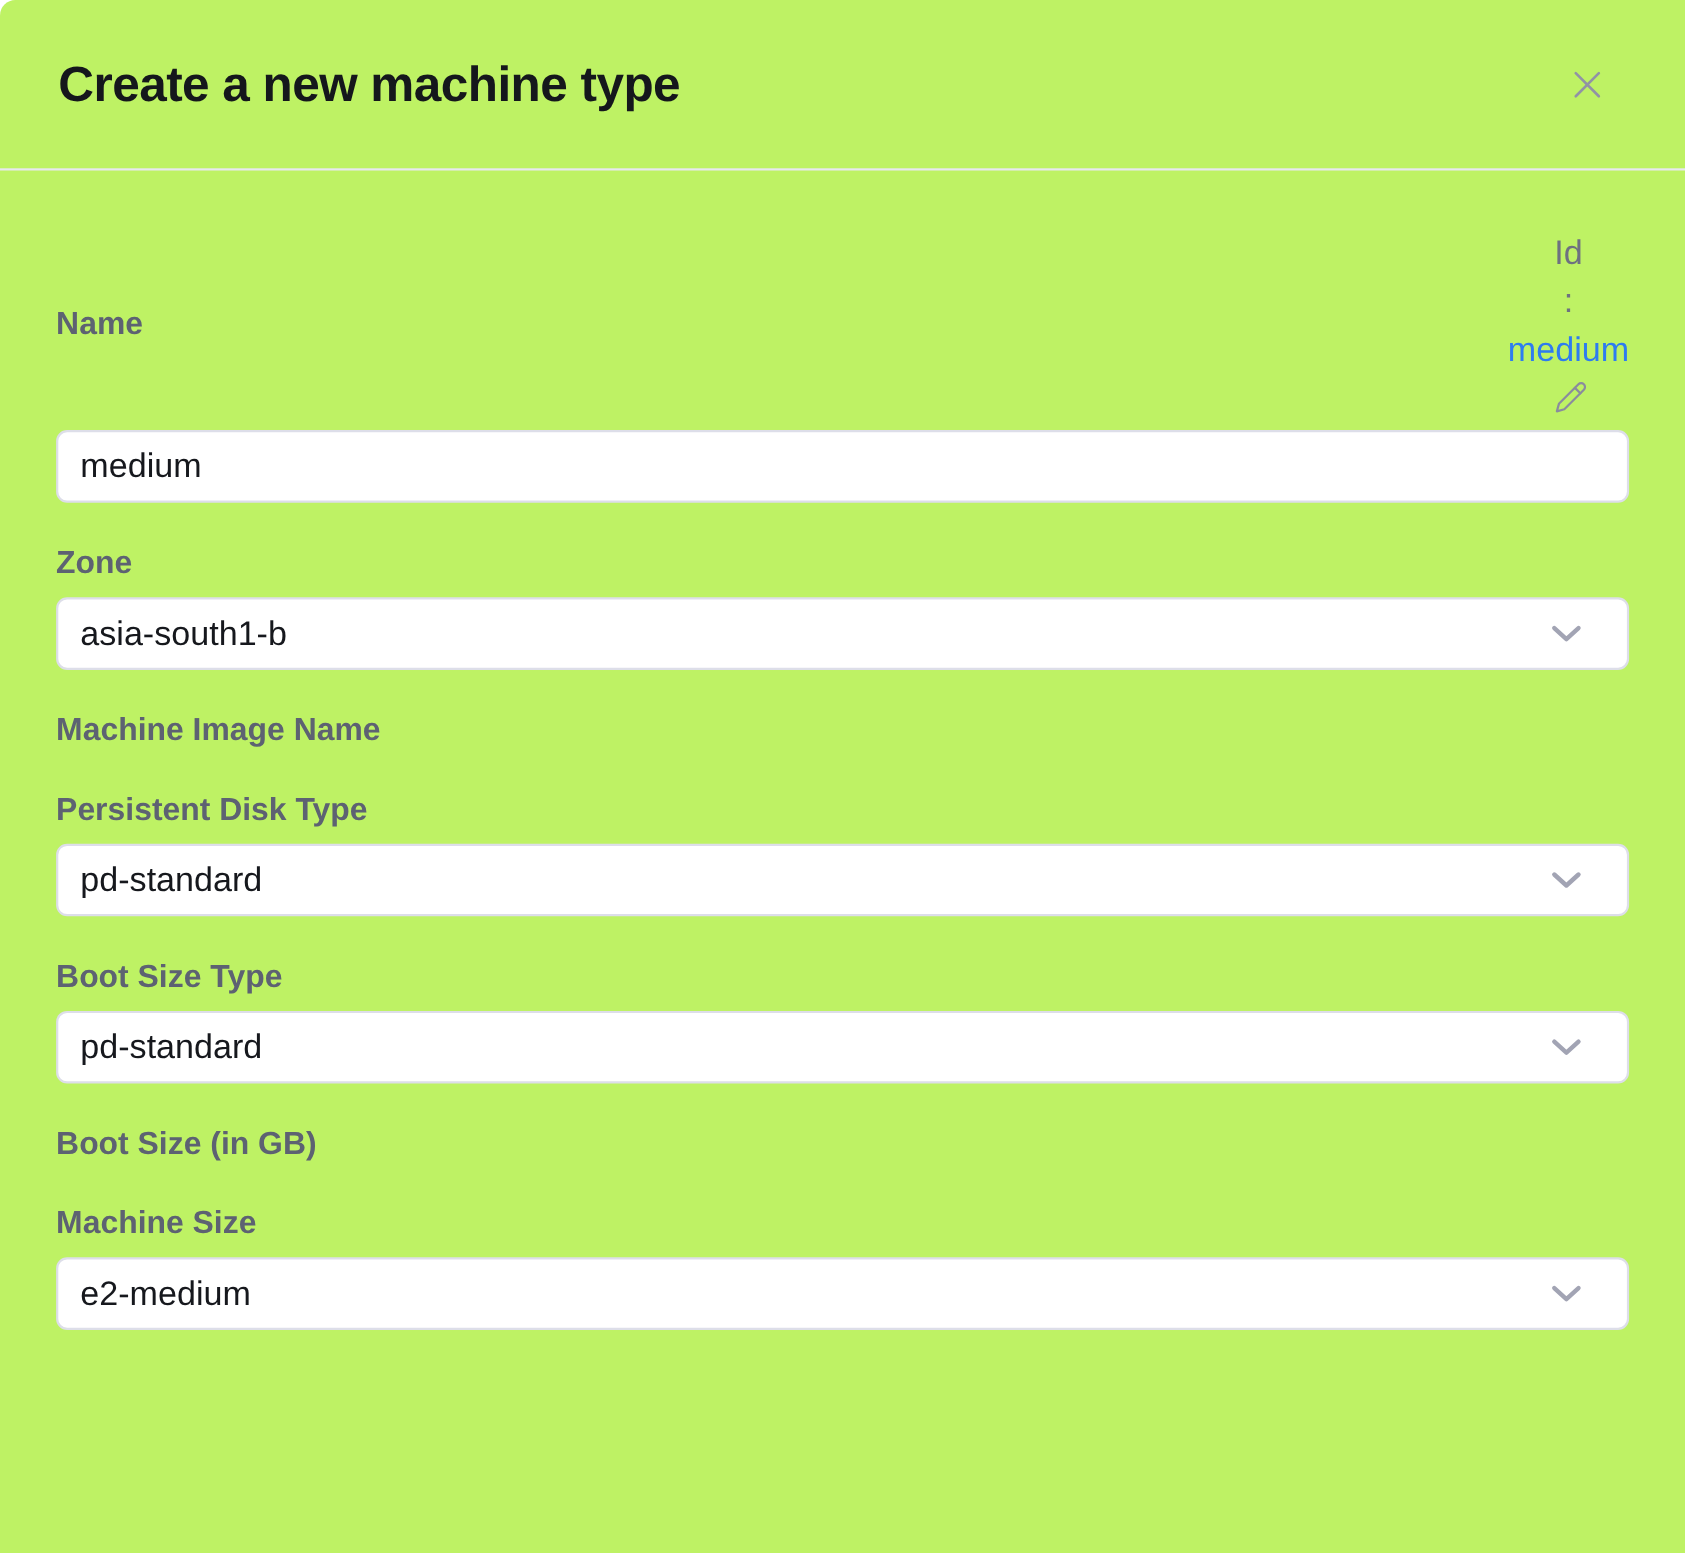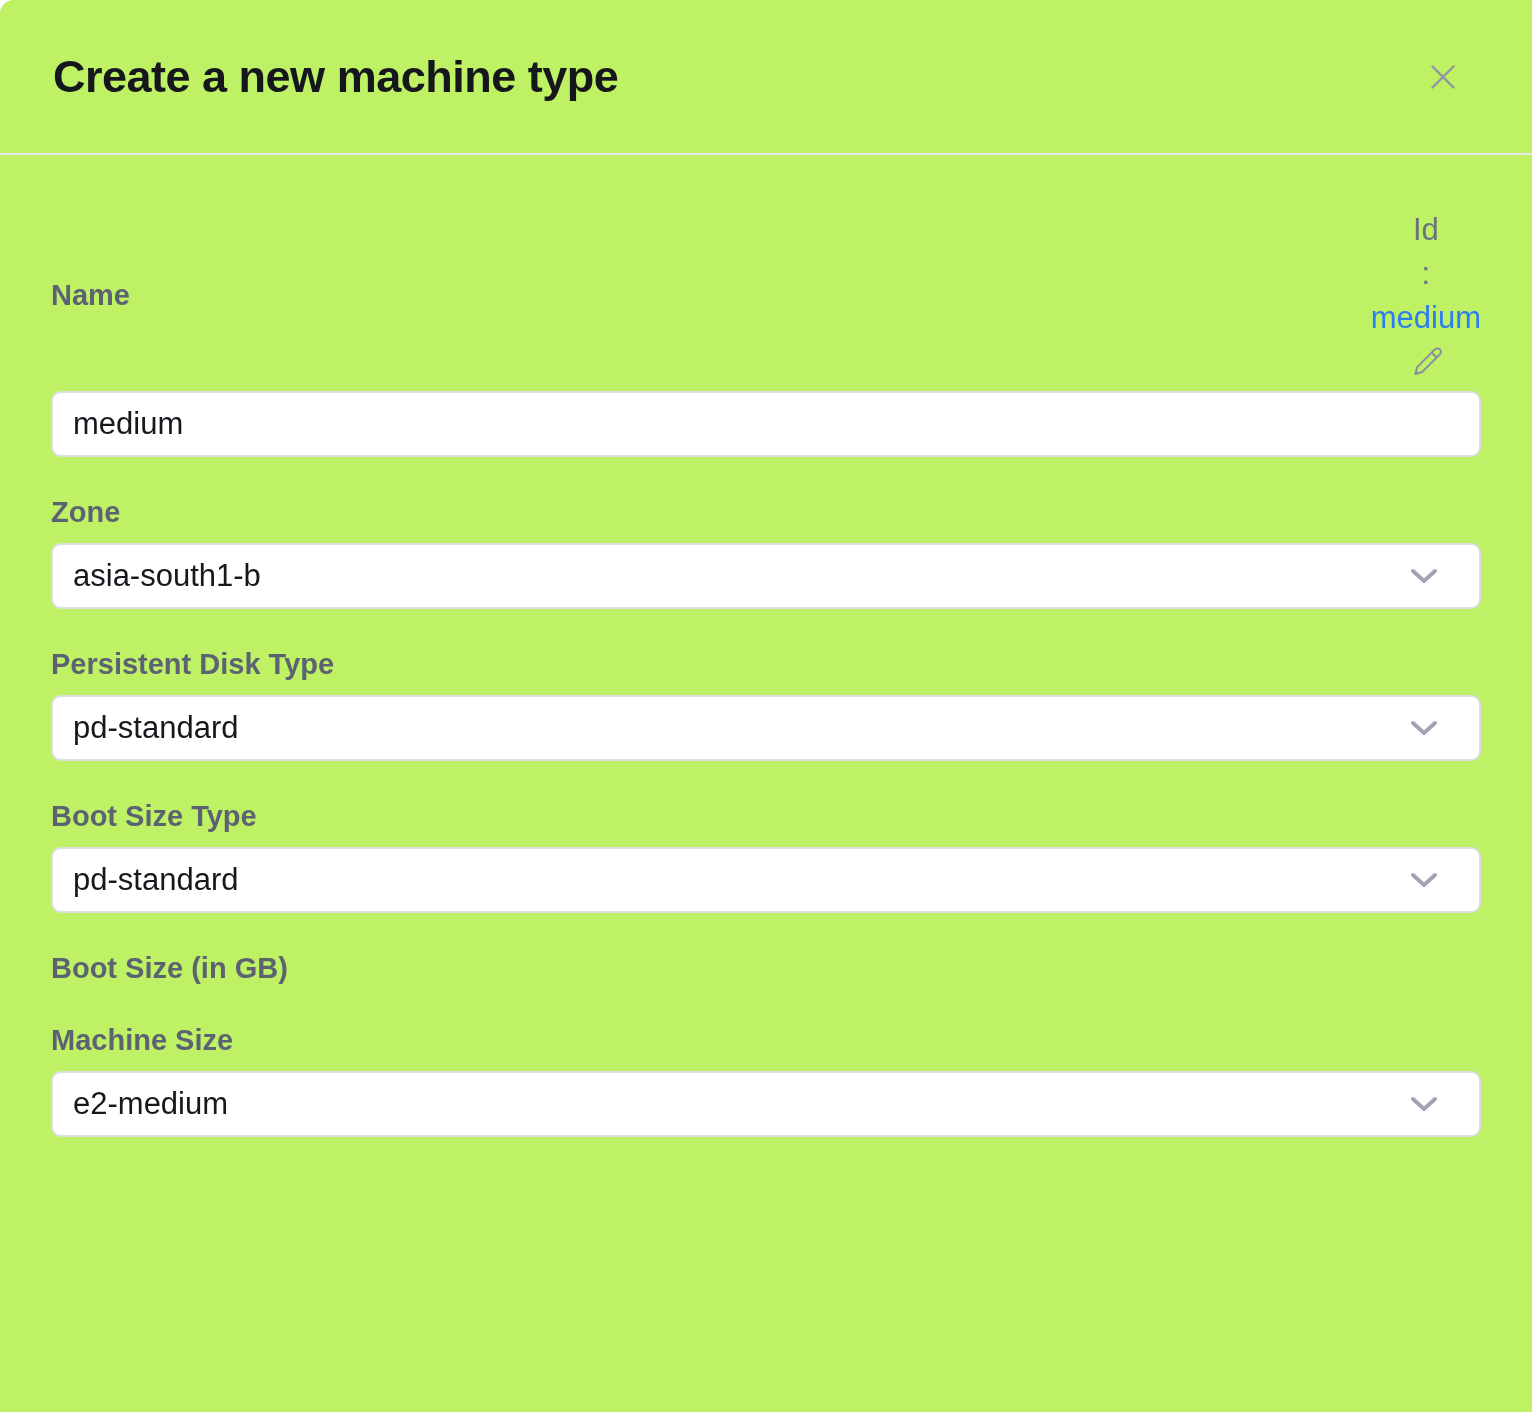--- a/index.html
+++ b/index.html
@@ -149,20 +149,23 @@
         <span>asia-south1-b</span>
         <span class="chevron" style="display:flex;">
           <svg width="30" height="18" viewBox="0 0 30 18" fill="none" stroke="#a2a4b4" stroke-width="4" stroke-linecap="round" stroke-linejoin="round">
             <polyline points="4,4 15,14 26,4"></polyline>
           </svg>
         </span>
       </div>
     </div>
 
     <div class="field">
+      <div class="label-row">
+        <span class="field-label">Machine Image Name</span>
+      </div>
     </div>
 
     <div class="field">
       <div class="label-row">
         <span class="field-label">Persistent Disk Type</span>
       </div>
       <div class="select-box">
         <span>pd-standard</span>
         <span class="chevron" style="display:flex;">
           <svg width="30" height="18" viewBox="0 0 30 18" fill="none" stroke="#a2a4b4" stroke-width="4" stroke-linecap="round" stroke-linejoin="round">

